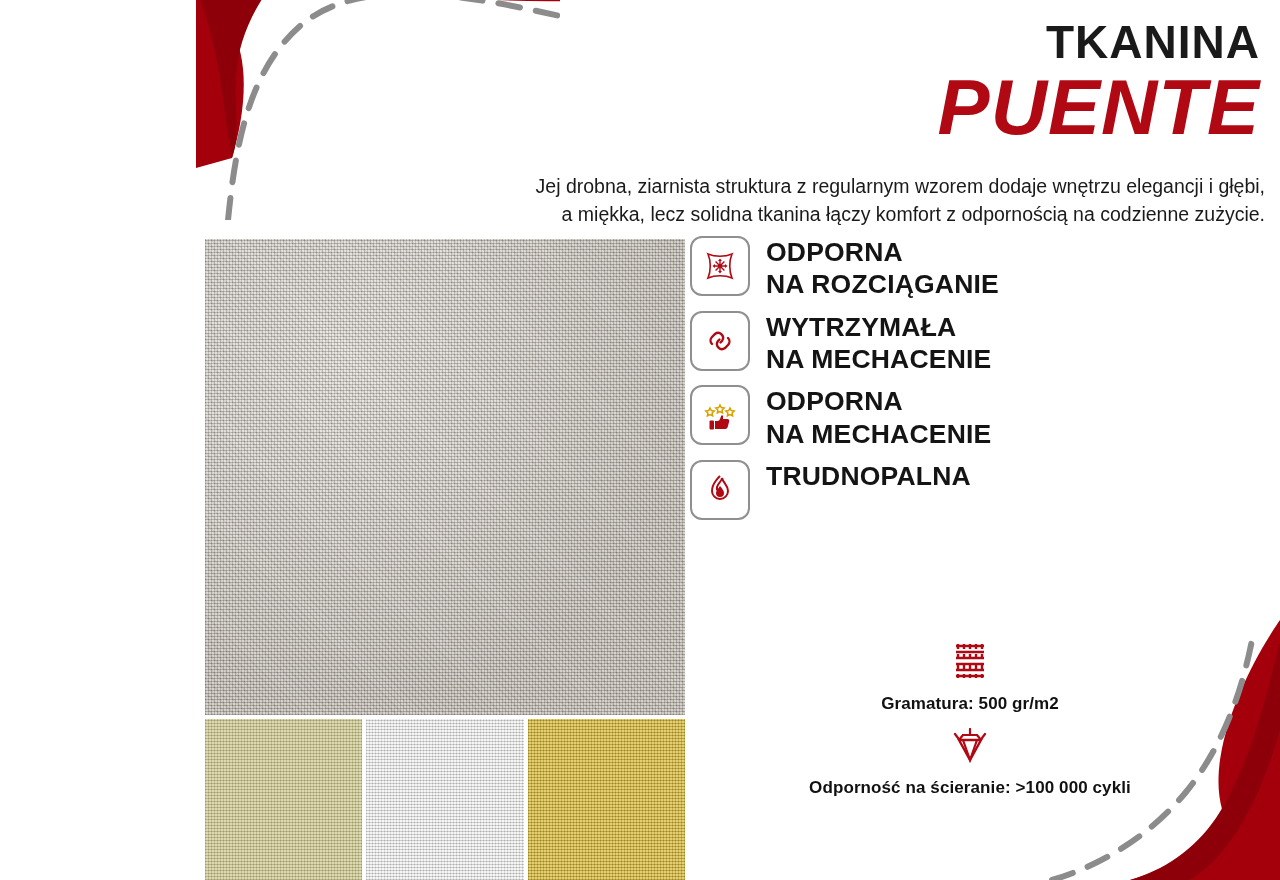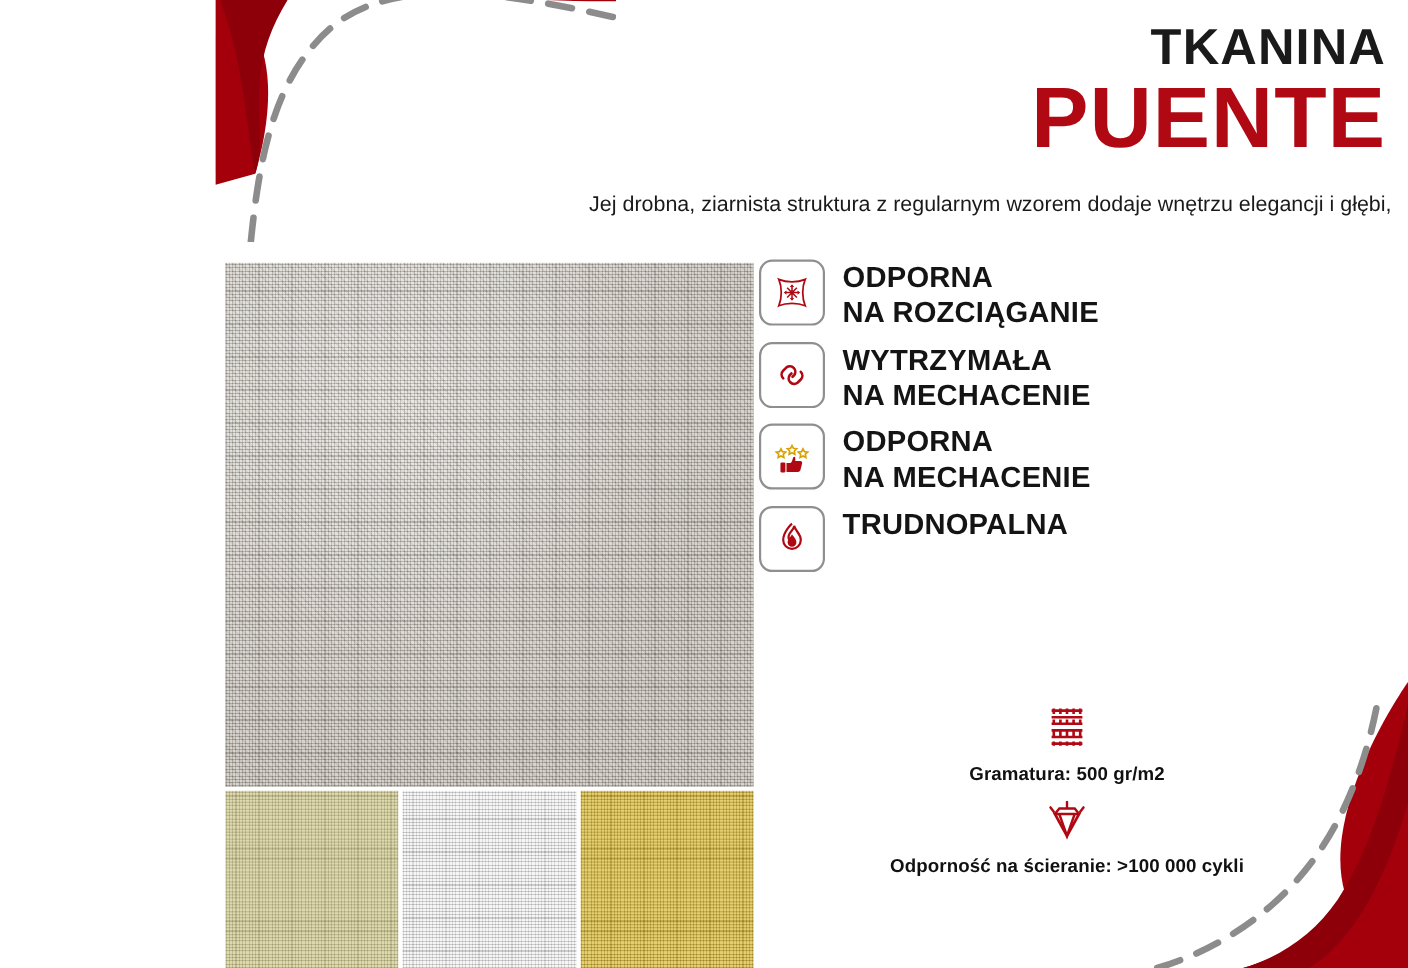--- a/index.html
+++ b/index.html
@@ -42,20 +42,21 @@
     color: #1a1a1a;
     line-height: 1.05;
   }
   .header .brand {
     font-size: 78px;
     font-weight: bold;
     letter-spacing: 1px;
     color: #b00913;
     line-height: 1.0;
     margin-top: 2px;
+    font-style: italic;
   }
 
   
   .intro {
     position: absolute;
     left: 205px;
     top: 172px;
     width: 1060px;
     text-align: right;
     font-size: 19.5px;
@@ -186,20 +187,21 @@
     <path d="M72,300 C120,286 170,256 206,212 C242,168 262,112 272,60" fill="none" stroke="#8c8c8c" stroke-width="6" stroke-linecap="round" stroke-dasharray="22 16"></path>
   </svg>
 
   <div class="header">
     <div class="kicker">TKANINA</div>
     <div class="brand">PUENTE</div>
   </div>
 
   <div class="intro">
     <span class="line">Jej drobna, ziarnista struktura z regularnym wzorem dodaje wnętrzu elegancji i głębi,</span>
+    <span class="line">a miękka, lecz solidna tkanina łączy komfort z odpornością na codzienne zużycie.</span>
   </div>
 
   <div class="fabric-main"></div>
 
   <div class="swatches">
     <div class="swatch sw-beige"></div>
     <div class="swatch sw-white"></div>
     <div class="swatch sw-gold"></div>
   </div>
 

